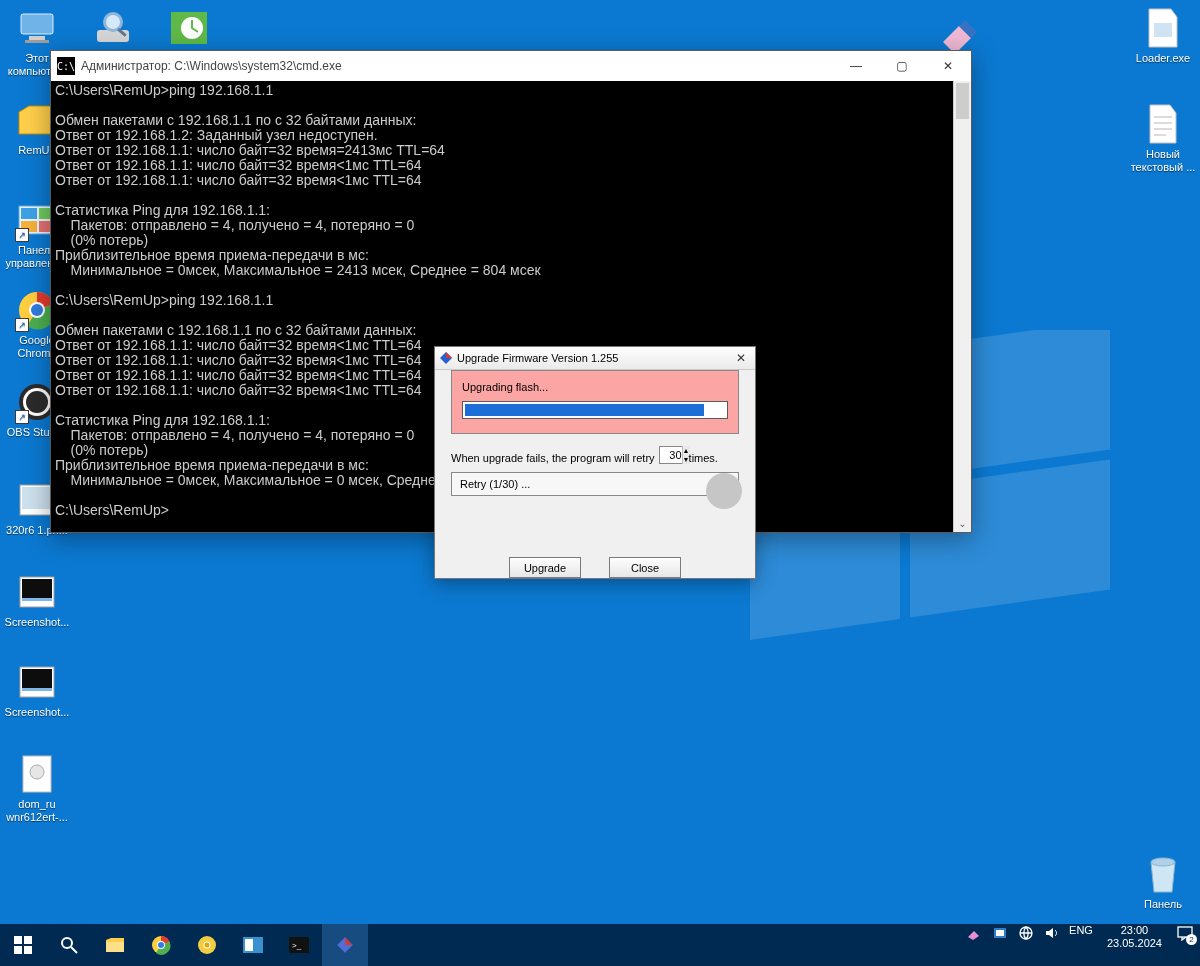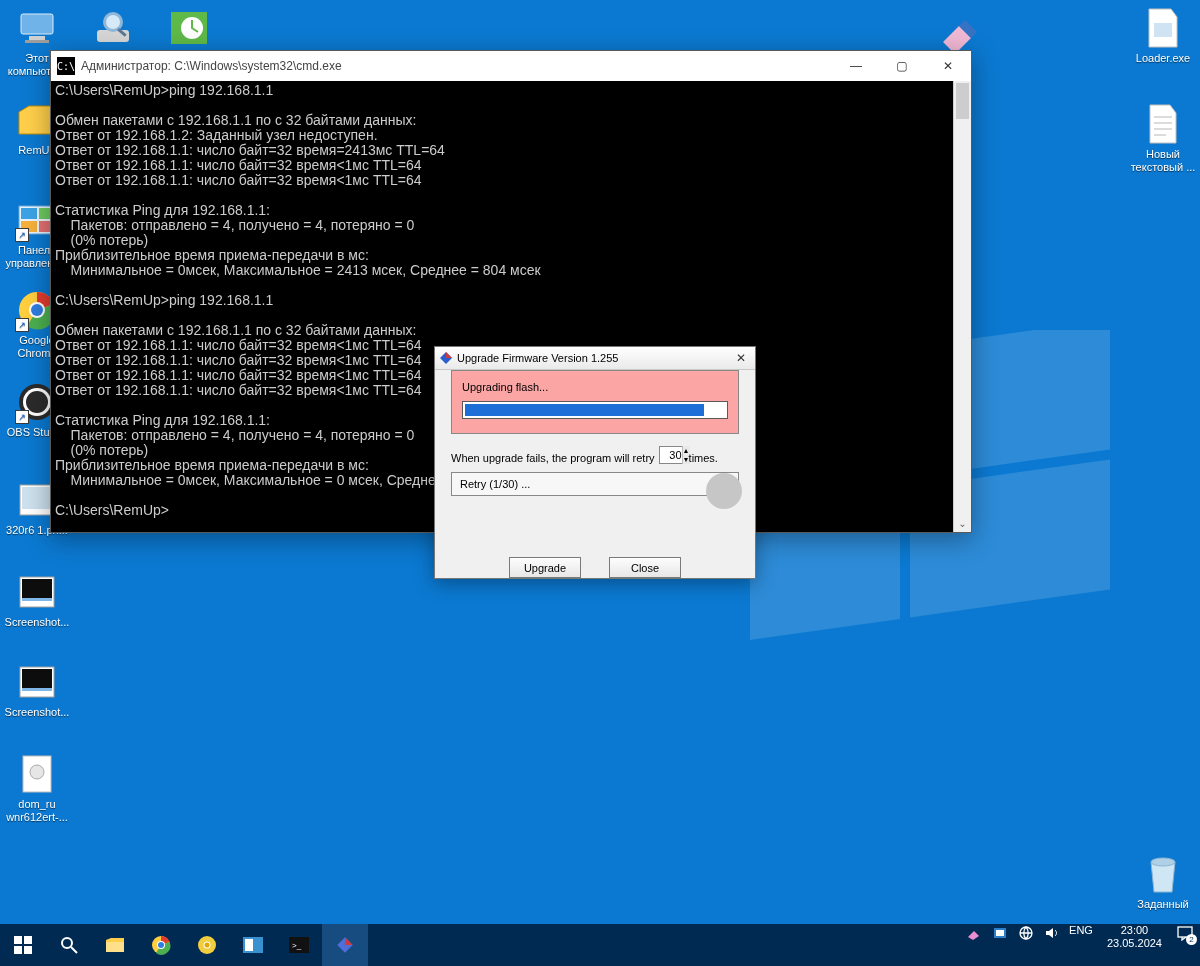--- a/index.html
+++ b/index.html
@@ -205,21 +205,21 @@
     <span>Новый
 текстовый ...</span>
   </div>
   <div class="desk-icon" style="left:1126px; top:852px">
     <div class="pict">
         <svg width="40" height="44" viewBox="0 0 40 44">
           <path d="M8 10 L32 10 L29 40 L11 40 Z" fill="#cfe6f5" stroke="#8cb5d0"></path>
           <ellipse cx="20" cy="10" rx="12" ry="4" fill="#b0d0e8" stroke="#8cb5d0"></ellipse>
         </svg>
       </div>
-    <span>Заданный</span>
+    <span>Панель</span>
   </div>
 
   <div class="desk-icon" style="left:920px; top:12px">
     <div class="pict">
         <svg width="40" height="40" viewBox="0 0 40 40">
           <path d="M6 28 L22 12 L34 24 L18 40 Z" fill="#f0b8d4"></path>
           <path d="M22 12 L28 6 L40 18 L34 24 Z" fill="#3873c3"></path>
         </svg>
       </div>
   </div>

